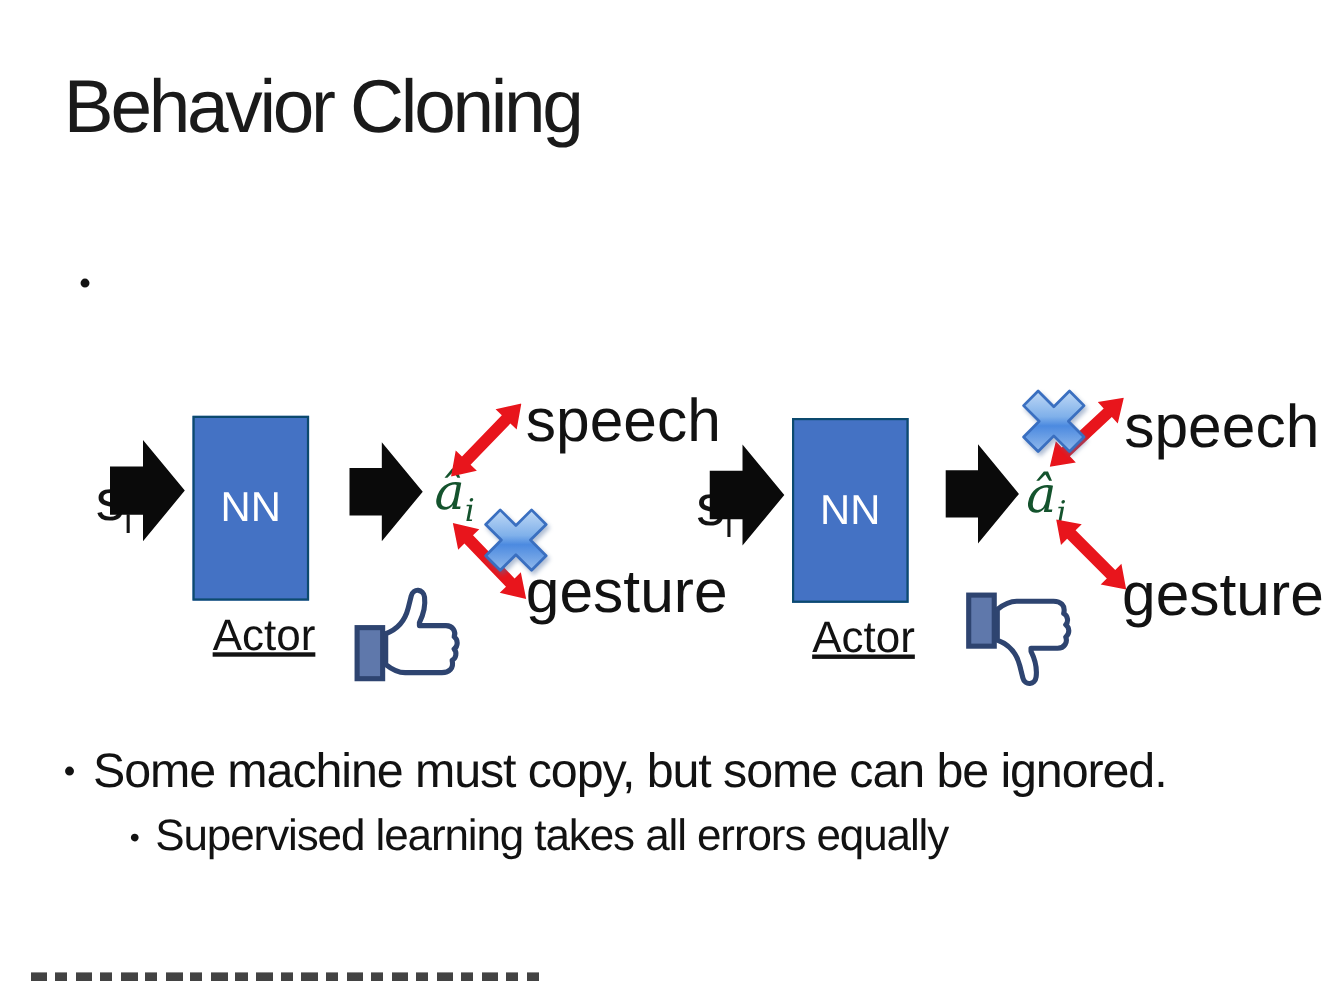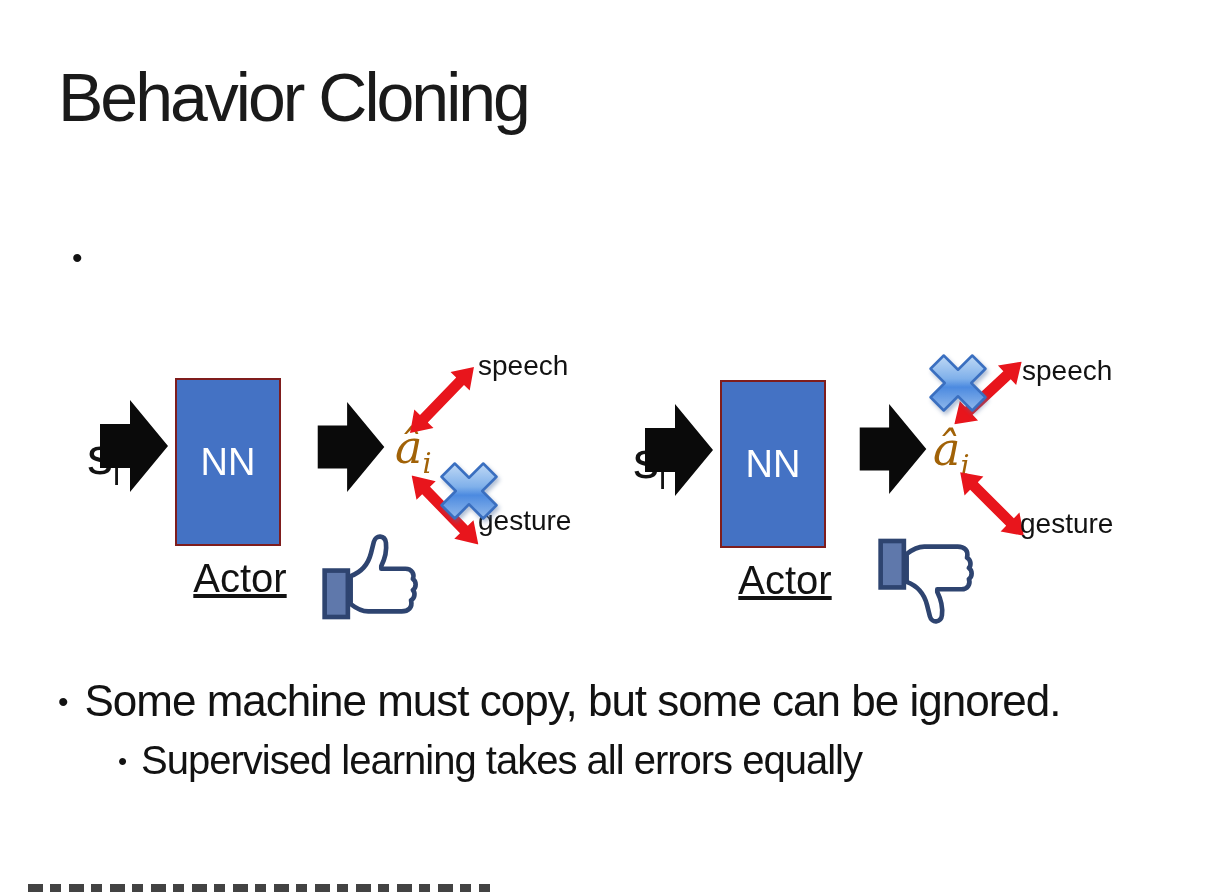--- a/index.html
+++ b/index.html
@@ -29,34 +29,34 @@
   .bullet.level2 .btext{font-size:40px;line-height:48px;text-align:right;}
   .b1{left:72px;top:230px;width:1080px;}
   .b2{left:58px;top:674px;width:1120px;}
   .b3{left:118px;top:736px;width:1000px;}
 
   .abs{position:absolute;}
   .state-label{font-size:52px;color:#121212;margin-left:45px;}
   .state-label sub,.action-label sub{font-size:0.62em;}
   .action-label{
     font-family:"DejaVu Serif", serif;font-style:italic;
-    font-size:46px;color:#a16207;
+    font-size:46px;color:#14532d;
   }
   .nn-box{
     position:absolute;width:106px;height:168px;
-    background:#4472C4;border:2px solid #7f1d1d;
+    background:#4472C4;border:2px solid #0c4a6e;
     box-sizing:border-box;
     display:flex;align-items:center;justify-content:center;
   }
   .nn-box .nn-label{color:#ffffff;font-size:38px;}
   .actor-caption{
     position:absolute;width:130px;text-align:center;
     font-size:40px;color:#121212;text-decoration:underline;
   }
-  .branch-label{font-size:28px;color:#121212;white-space:nowrap;}
+  .branch-label{font-size:55px;color:#121212;white-space:nowrap;}
   svg.rot{overflow:visible;}
   .cutoff-strip{
     position:absolute;left:28px;top:884px;width:462px;height:8px;
     background:repeating-linear-gradient(90deg,
       #2e2e2e 0 15px, transparent 15px 22px,
       #2e2e2e 22px 33px, transparent 33px 41px);
     opacity:.9;
   }
 </style>
 </head>

